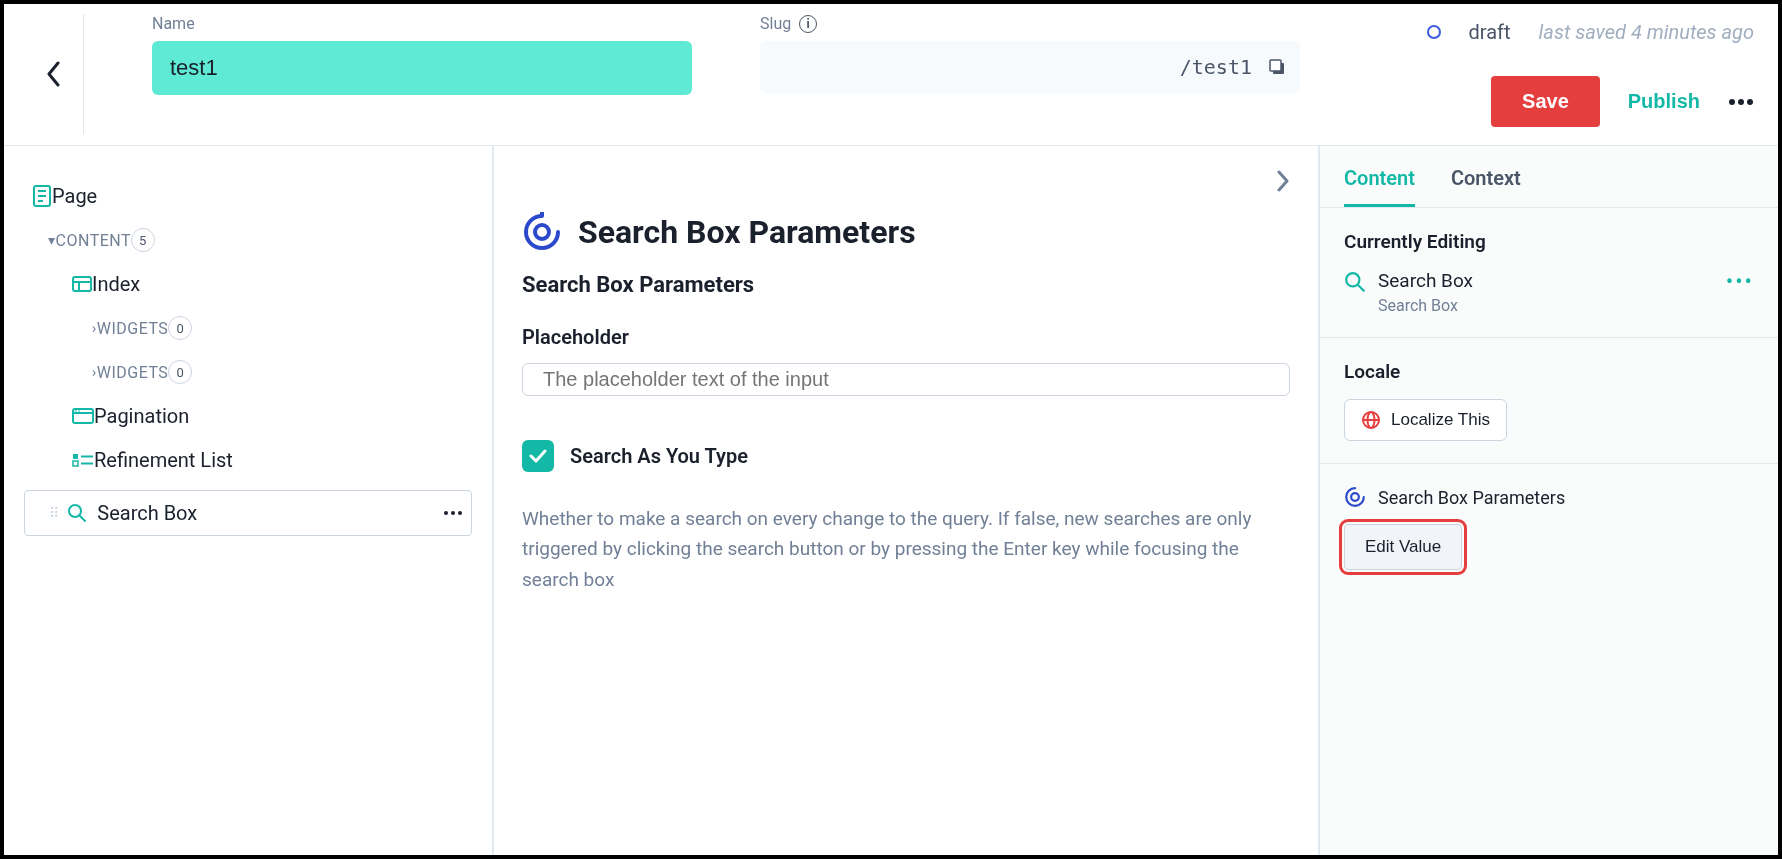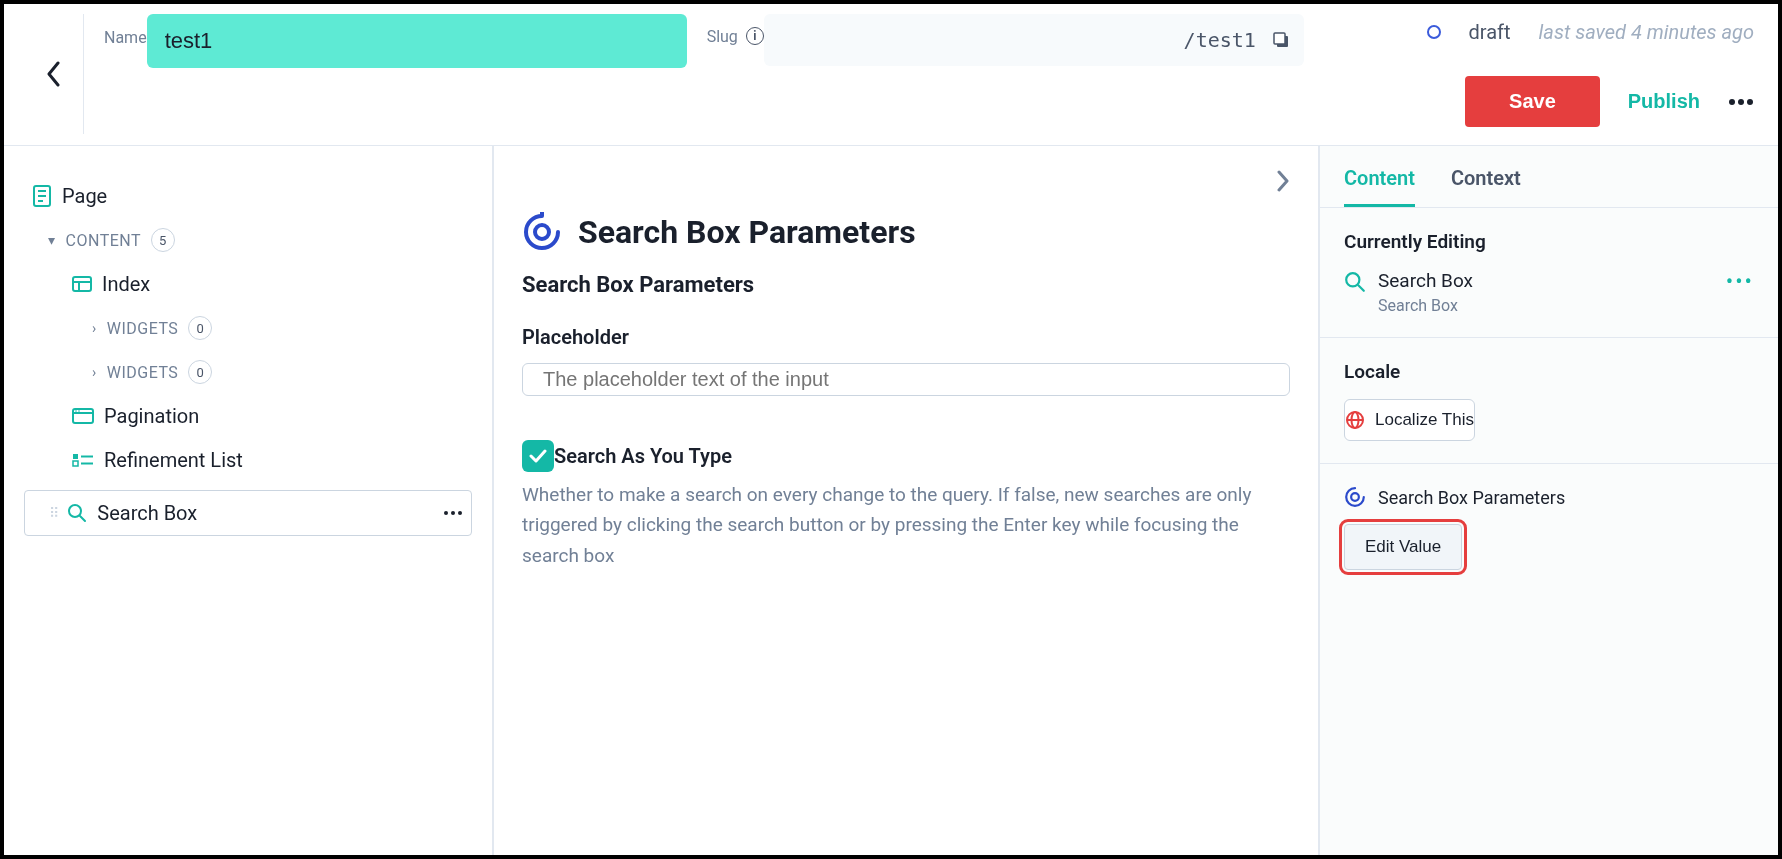--- a/index.html
+++ b/index.html
@@ -25,21 +25,21 @@
     display: flex;
     align-items: center;
     justify-content: center;
     height: 120px;
     cursor: pointer;
     font-size: 26px;
     color: #1a202c;
     border-right: 1px solid #e2e8f0;
     margin-right: 20px;
   }
-  .field-group { display: flex; flex-direction: row; margin-right: 20px; }
+  .field-group { display: flex; flex-direction: column; margin-right: 20px; margin-left: 48px; }
   .field-label { font-size: 16px; color: #718096; margin-bottom: 8px; display: flex; align-items: center; gap: 8px; }
   .field-input {
     background: #5eead4;
     border: none;
     border-radius: 6px;
     padding: 14px 18px;
     font-size: 22px;
     color: #1a202c;
     min-width: 540px;
   }
@@ -95,21 +95,21 @@
     right: 24px;
     display: flex;
     align-items: center;
     gap: 28px;
   }
   .save-btn {
     background: #e53e3e;
     color: #fff;
     border: none;
     border-radius: 4px;
-    padding: 14px 44px;
+    padding: 14px 31px;
     font-size: 20px;
     font-weight: 600;
     cursor: pointer;
   }
   .publish-btn {
     background: none;
     border: none;
     color: #14b8a6;
     font-size: 20px;
     font-weight: 600;
@@ -125,21 +125,20 @@
   }
   .sidebar {
     width: 490px;
     border-right: 2px solid #e2e8f0;
     padding: 28px 20px;
     overflow-y: auto;
   }
   .tree-row {
     display: flex;
     align-items: center;
-    gap: 10px;
     padding: 10px 8px;
     font-size: 20px;
     color: #1a202c;
     cursor: pointer;
     border-radius: 4px;
   }
   .tree-row.muted { color: #718096; font-size: 16px; letter-spacing: 0.5px; }
   .tree-row.selected {
     border: 1px solid #cbd5e0;
     border-radius: 4px;
@@ -177,21 +176,21 @@
   .form-label { font-size: 20px; font-weight: 600; color: #1a202c; margin-bottom: 14px; }
   .form-input {
     width: 100%;
     border: 1px solid #cbd5e0;
     border-radius: 6px;
     padding: 4px 20px;
     font-size: 20px;
     color: #4a5568;
     margin-bottom: 44px;
   }
-  .check-row { display: flex; align-items: center; margin-bottom: 8px; text-align: right; }
+  .check-row { display: flex; align-items: center; gap: 16px; margin-bottom: 32px; text-align: right; }
   .checkbox-on {
     width: 32px; height: 32px;
     background: #14b8a6;
     border-radius: 6px;
     display: flex; align-items: center; justify-content: center;
     color: #fff;
     cursor: pointer;
   }
   .check-label { font-size: 20px; font-weight: 600; color: #1a202c; }
   .help-text { font-size: 19px; color: #718096; line-height: 1.6; max-width: 770px; }
@@ -226,21 +225,21 @@
   .editing-title { font-size: 19px; color: #1a202c; }
   .editing-sub { font-size: 16px; color: #718096; margin-top: 4px; }
   .dots-teal { color: #14b8a6; font-size: 22px; cursor: pointer; letter-spacing: 2px; }
   .localize-btn {
     display: inline-flex;
     align-items: center;
     gap: 10px;
     background: #fff;
     border: 1px solid #cbd5e0;
     border-radius: 6px;
-    padding: 10px 0;
+    padding: 10px 16px;
     font-size: 17px;
     color: #1a202c;
     cursor: pointer;
   }
   .globe-icon { color: #e53e3e; }
   .param-row { display: flex; align-items: center; gap: 12px; margin-bottom: 16px; }
   .edit-value-btn {
     background: #f1f5f9;
     border: 1px solid #cbd5e0;
     border-radius: 4px;

